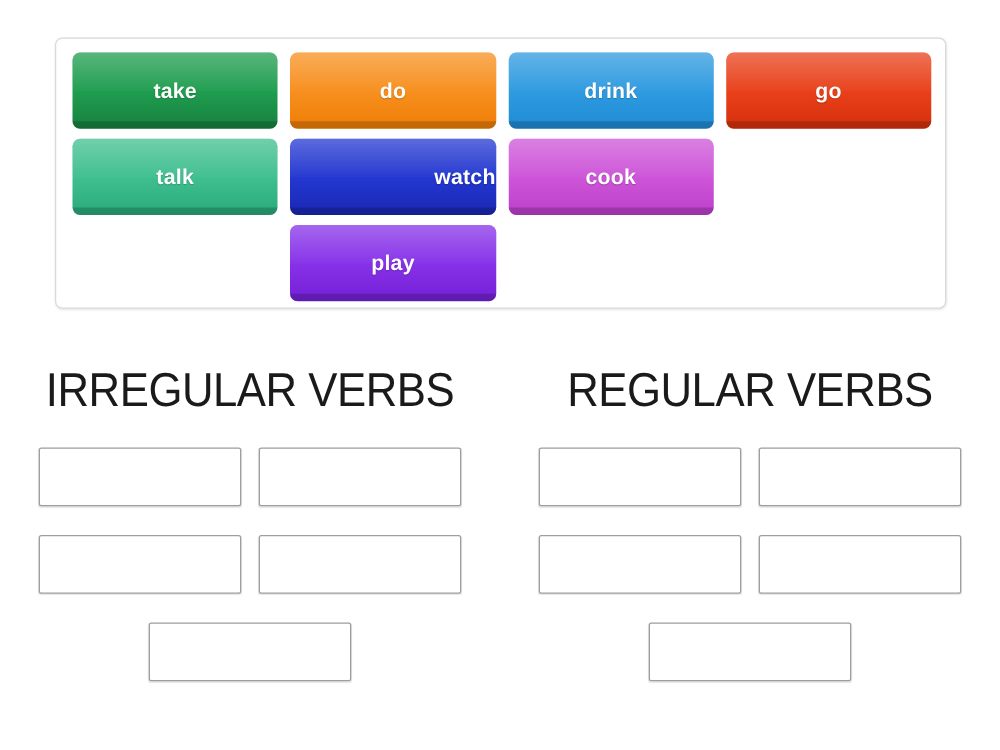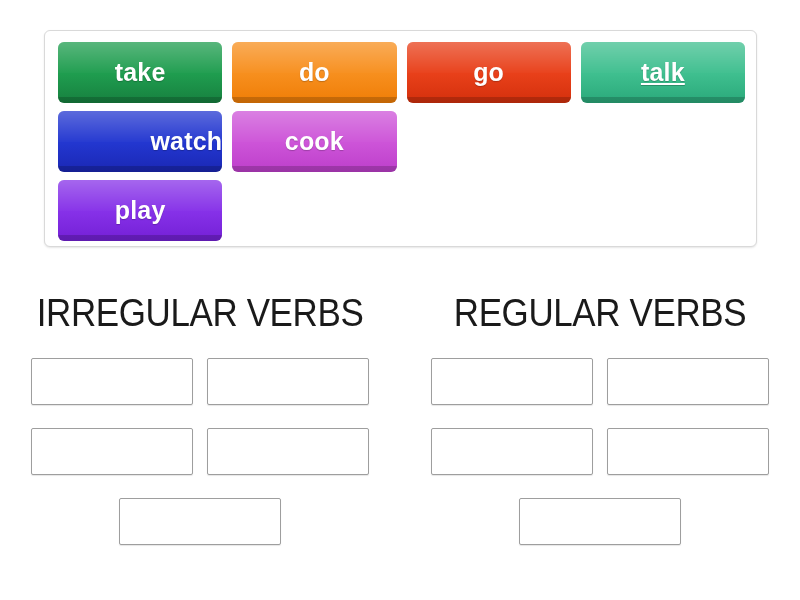--- a/index.html
+++ b/index.html
@@ -56,21 +56,21 @@
 
   .tile {
     position: relative;
     width: 100%;
     height: 61px;
     border-radius: 6px;
     display: flex;
     align-items: center;
     justify-content: center;
     color: #ffffff;
-    font-size: 25px;
+    font-size: 17px;
     font-weight: bold;
     letter-spacing: 0.2px;
     text-shadow: 0 1px 1px rgba(0,0,0,0.22);
     cursor: grab;
     user-select: none;
     overflow: hidden;
   }
   
   .tile::before {
     content: "";
@@ -146,29 +146,34 @@
         </div>
       </div>
 
       <div class="tile-slot">
         <div class="tile" style="background: linear-gradient(rgb(247, 143, 30) 0%, rgb(247, 143, 30) 52%, rgb(239, 125, 6) 100%);">
           <span class="label">do</span>
         </div>
       </div>
 
 
+      <div class="tile-slot">
+        <div class="tile" style="background: linear-gradient(rgb(46, 154, 224) 0%, rgb(46, 154, 224) 52%, rgb(31, 139, 212) 100%);">
+          <span class="label">drink</span>
+        </div>
+      </div>
 
       <div class="tile-slot">
         <div class="tile" style="background: linear-gradient(rgb(232, 64, 26) 0%, rgb(232, 64, 26) 52%, rgb(212, 48, 12) 100%);">
           <span class="label">go</span>
         </div>
       </div>
 
       <div class="tile-slot">
-        <div class="tile" style="background: linear-gradient(rgb(63, 191, 143) 0%, rgb(63, 191, 143) 52%, rgb(42, 169, 122) 100%); text-decoration: underline;">
+        <div class="tile" style="background: linear-gradient(rgb(63, 191, 143) 0%, rgb(63, 191, 143) 52%, rgb(42, 169, 122) 100%);">
           <span class="label">talk</span>
         </div>
       </div>
 
       <div class="tile-slot">
         <div class="tile" style="background: linear-gradient(rgb(35, 55, 208) 0%, rgb(35, 55, 208) 52%, rgb(26, 39, 180) 100%); justify-content: flex-end;">
           <span class="label">watch</span>
         </div>
       </div>
 

